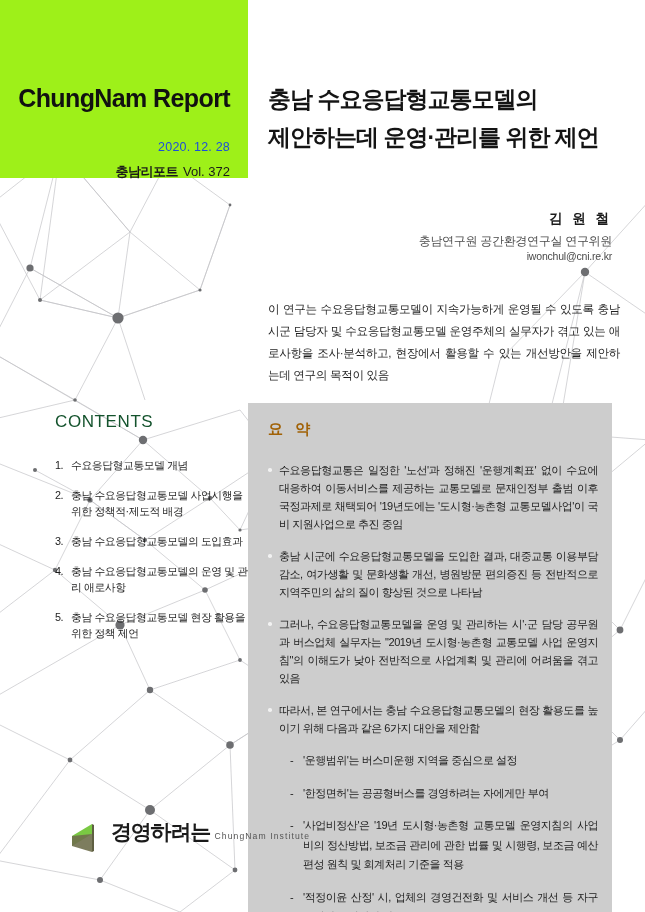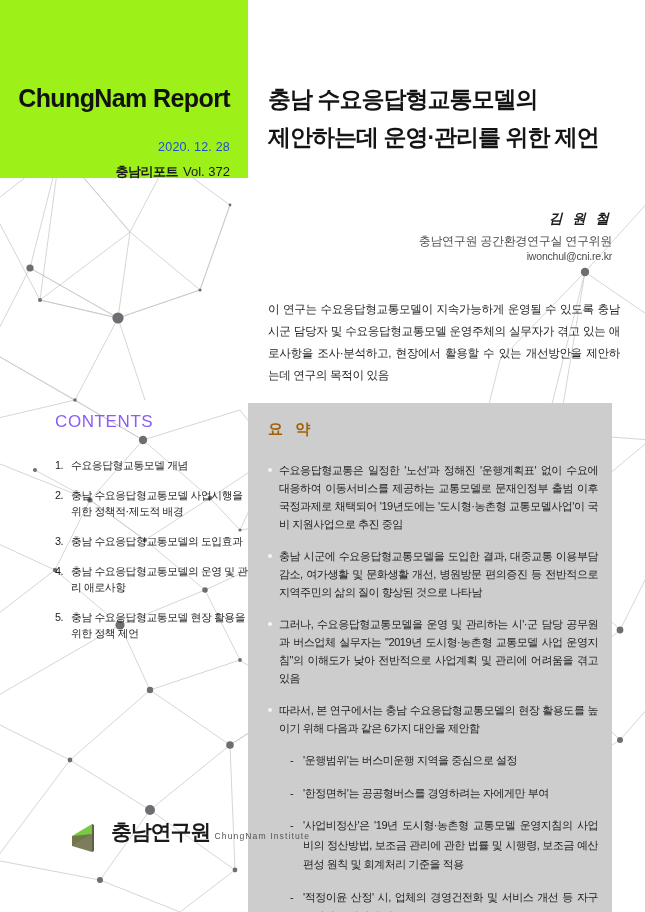--- a/index.html
+++ b/index.html
@@ -96,21 +96,20 @@
     top: 210px;
     text-align: right;
     z-index: 3;
   }
   #author-block .author-name {
     font-size: 13.5px;
     font-weight: bold;
     color: #1b1b1b;
     letter-spacing: 3px;
     margin-bottom: 6px;
-    font-style: italic;
   }
   #author-block .author-affil {
     font-size: 12px;
     color: #4a4a4a;
     letter-spacing: -0.3px;
     line-height: 15px;
   }
   #author-block .author-email {
     font-size: 10.5px;
     color: #4a4a4a;
@@ -133,21 +132,21 @@
   
   #contents {
     position: absolute;
     left: 55px;
     top: 412px;
     width: 195px;
     z-index: 3;
   }
   #contents .contents-heading {
     font-size: 17px;
-    color: #8b5cf6;
+    color: #14532d;
     letter-spacing: 0.6px;
     margin-bottom: 25px;
   }
   #contents ol {
     list-style: none;
     margin: 0;
     padding: 0;
   }
   #contents li {
     display: flex;
@@ -478,18 +477,18 @@
     </div>
   </div>
 
   <div id="logo">
     <svg class="logo-mark" viewBox="0 0 34 30" aria-hidden="true">
       <path d="M2 13 L22 1 L22 11 L2 23 Z" fill="#7ac943"></path>
       <path d="M2 13 L2 23 L22 29 L22 11 Z" fill="#6f6f4d" opacity="0.9"></path>
       <path d="M22 1 L22 29 L24 28 L24 2 Z" fill="#5f5f42"></path>
     </svg>
     <span class="logo-texts">
-      <span class="logo-ko">충남연구원</span>
+      <span class="logo-ko">경영하려는</span>
       <span class="logo-en">ChungNam Institute</span>
     </span>
   </div>
 
 </div>
 
 </body></html>

